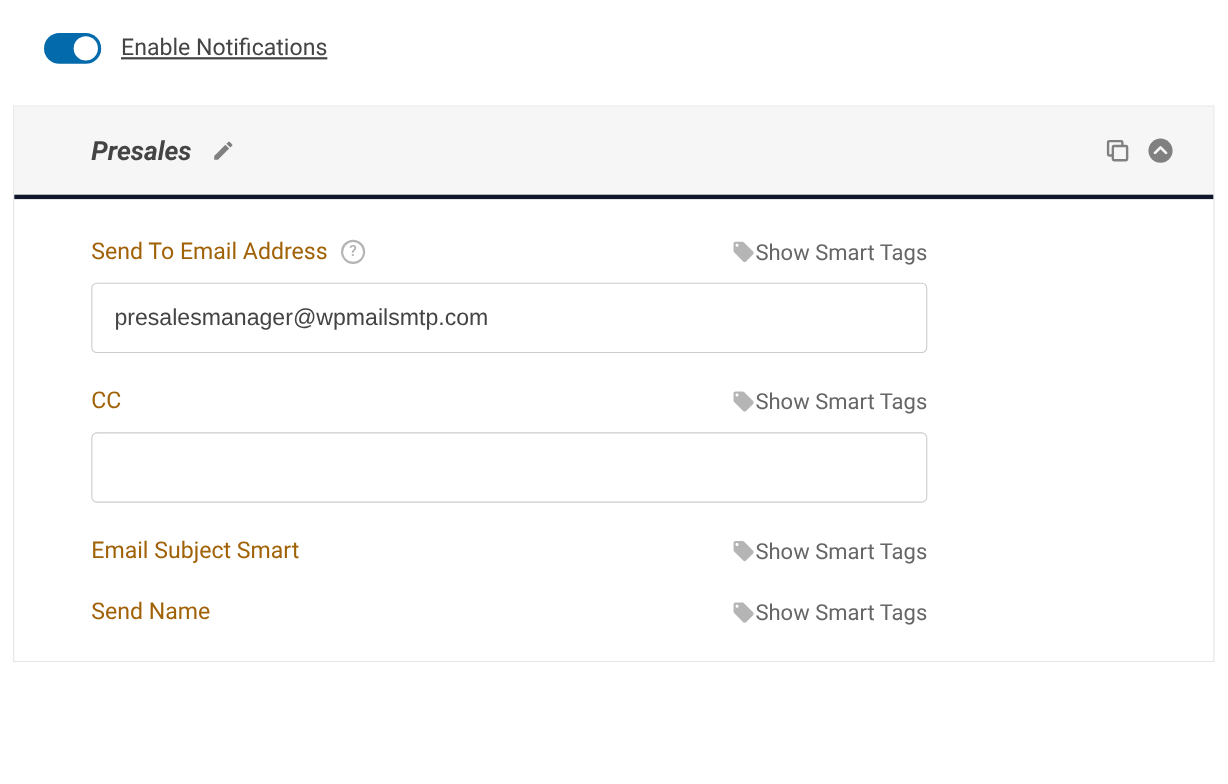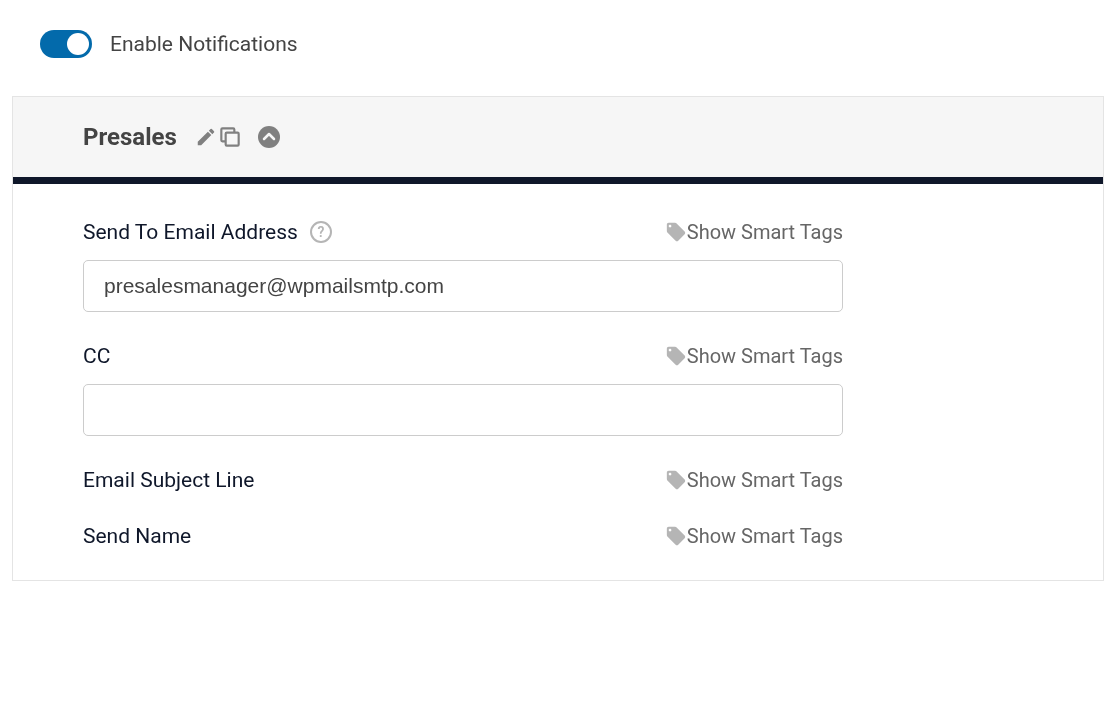--- a/index.html
+++ b/index.html
@@ -13,20 +13,21 @@
       color: #444;
       padding: 30px 10px 0 10px;
       width: 1116px;
     }
     .toggle-row {
       display: flex;
       align-items: center;
       gap: 18px;
       margin-left: 30px;
       margin-bottom: 38px;
+      text-decoration: underline;
     }
     .toggle {
       position: relative;
       width: 52px;
       height: 28px;
       background: #036aab;
       border-radius: 14px;
       cursor: pointer;
     }
     .toggle::after {
@@ -44,23 +45,25 @@
       color: #444;
     }
     .panel {
       border: 1px solid #e4e4e4;
       background: #ffffff;
       margin: 0 2px;
     }
     .panel-header {
       display: flex;
       align-items: center;
+      justify-content: space-between;
       background: #f6f6f6;
-      border-bottom: 7px solid #0f172a;
+      border-bottom: 4px solid #0f172a;
       padding: 26px 36px 26px 70px;
+      font-style: italic;
     }
     .panel-title-wrap {
       display: flex;
       align-items: center;
       gap: 18px;
     }
     .panel-title {
       font-size: 24px;
       font-weight: 700;
       color: #444;
@@ -90,34 +93,34 @@
       margin-bottom: 16px;
       max-width: 760px;
     }
     .field-label-wrap {
       display: flex;
       align-items: center;
       gap: 12px;
     }
     .field-label {
       font-size: 21px;
-      color: #0f172a;
+      color: #a16207;
     }
     .smart-tags {
       display: flex;
       align-items: center;
       cursor: pointer;
     }
     .smart-tags-text {
       font-size: 20px;
       color: #666;
     }
     .text-input {
       width: 760px;
-      height: 52px;
+      height: 64px;
       border: 1px solid #cccccc;
       border-radius: 5px;
       padding: 0 20px;
       font-size: 21px;
       color: #444;
       background: #ffffff;
     }
     .help-icon {
       width: 22px;
       height: 22px;
@@ -194,21 +197,21 @@
           </svg>
           <span class="smart-tags-text">Show Smart Tags</span>
         </div>
       </div>
       <input type="text" class="text-input" value="" style="">
     </div>
 
     <div class="field">
       <div class="field-row">
         <div class="field-label-wrap">
-          <span class="field-label">Email Subject Line</span>
+          <span class="field-label">Email Subject Smart</span>
         </div>
         <div class="smart-tags">
           <svg width="22" height="22" viewBox="0 0 24 24" fill="#b5b5b5">
             <path d="M21.41 11.58l-9-9C12.05 2.22 11.55 2 11 2H4c-1.1 0-2 .9-2 2v7c0 .55.22 1.05.59 1.42l9 9c.36.36.86.58 1.41.58s1.05-.22 1.41-.59l7-7c.37-.36.59-.86.59-1.41s-.23-1.06-.59-1.42zM5.5 7C4.67 7 4 6.33 4 5.5S4.67 4 5.5 4 7 4.67 7 5.5 6.33 7 5.5 7z"></path>
           </svg>
           <span class="smart-tags-text">Show Smart Tags</span>
         </div>
       </div>
     </div>
 

